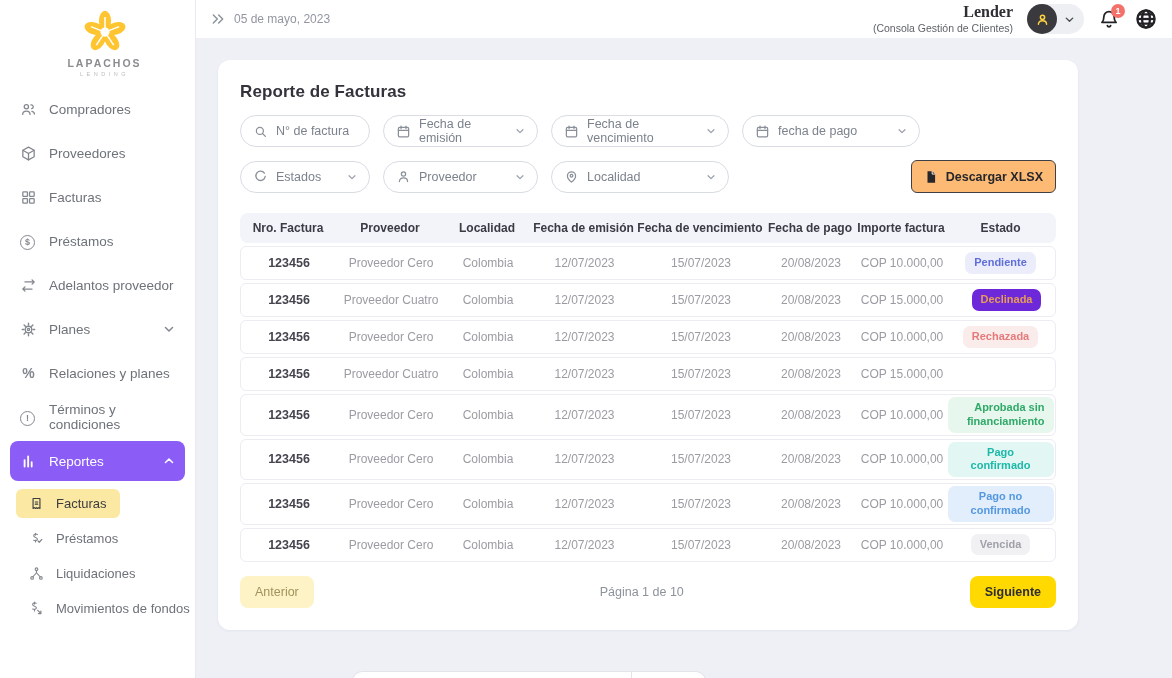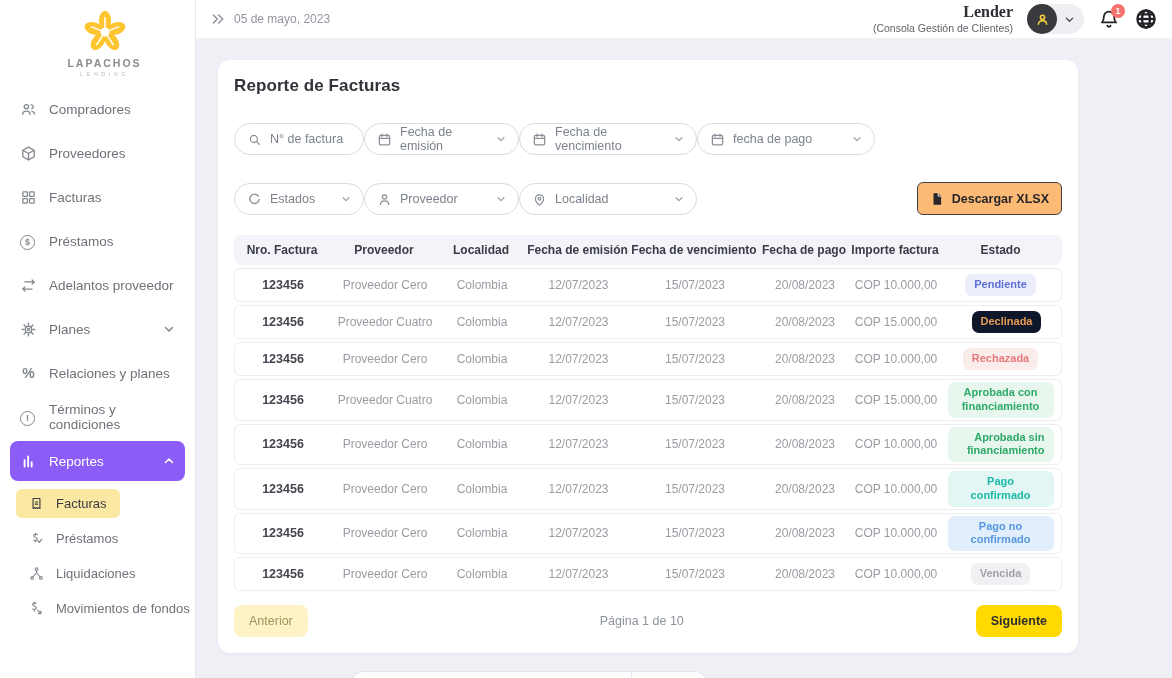--- a/index.html
+++ b/index.html
@@ -46,24 +46,24 @@
   .bell-wrap { position:relative; cursor:pointer; }
   .bell-wrap .ic { width:22px; height:22px; color:#222226; display:block; }
   .bell-badge { position:absolute; top:-4px; right:-5px; min-width:14px; height:14px; border-radius:8px;
                 background:#F4716B; color:#fff; font-size:9px; font-weight:bold; display:flex;
                 align-items:center; justify-content:center; padding:0 3px; }
   .globe { width:24px; height:24px; color:#222226; cursor:pointer; }
 
   
   .main { position:absolute; left:196px; top:38px; right:0; bottom:0; background:#EEF0F6; }
   .card { position:absolute; left:22px; top:22px; width:860px; background:#fff; border-radius:12px;
-          padding:16px; box-shadow:0 1px 3px rgba(40,45,70,.05); }
+          padding:22px; box-shadow:0 1px 3px rgba(40,45,70,.05); }
   .card h1 { font-size:17px; font-weight:bold; color:#33343B; letter-spacing:.1px; }
 
-  .frow { display:flex; align-items:flex-end; margin-top:27px; }
+  .frow { display:flex; align-items:center; gap:13px; margin-top:13px; }
   .pill { display:flex; align-items:center; gap:8px; border:1px solid #D9DCE3; border-radius:17px;
           height:32px; padding:0 12px; color:#7C828C; font-size:12.5px; background:#fff; cursor:pointer; }
   .pill .ic { width:15px; height:15px; color:#8A8F98; flex:none; }
   .pill .chev { margin-left:auto; width:10px; height:10px; color:#9AA0AA; }
   .dl { margin-left:auto; display:flex; align-items:center; gap:8px; border:1.5px solid #3F4046;
         border-radius:6px; height:33px; padding:0 12px; background:#fdba74; font-family:inherit;
         font-size:12.5px; font-weight:bold; color:#26262B; cursor:pointer; }
   .dl .ic { width:14px; height:14px; color:#26262B; }
 
   .thead, .trow { display:grid; grid-template-columns:96px 108px 86px 107px 126px 94px 88px 1fr;
@@ -429,21 +429,21 @@
   </div>
 
   <div class="trow">
     <div class="nro">123456</div>
     <div>Proveedor Cuatro</div>
     <div>Colombia</div>
     <div>12/07/2023</div>
     <div>15/07/2023</div>
     <div>20/08/2023</div>
     <div>COP 15.000,00</div>
-    <div><span class="badge" style="background: #0f172a; color: rgb(232, 155, 85); margin-left: 12px;">Declinada</span></div>
+    <div><span class="badge" style="background: #6d28d9; color: rgb(232, 155, 85); margin-left: 12px;">Declinada</span></div>
   </div>
 
   <div class="trow">
     <div class="nro">123456</div>
     <div>Proveedor Cero</div>
     <div>Colombia</div>
     <div>12/07/2023</div>
     <div>15/07/2023</div>
     <div>20/08/2023</div>
     <div>COP 10.000,00</div>
@@ -451,21 +451,20 @@
   </div>
 
   <div class="trow">
     <div class="nro">123456</div>
     <div>Proveedor Cuatro</div>
     <div>Colombia</div>
     <div>12/07/2023</div>
     <div>15/07/2023</div>
     <div>20/08/2023</div>
     <div>COP 15.000,00</div>
-    <div><span class="badge" style="background: rgb(231, 247, 238); color: rgb(47, 169, 104);">Aprobada con financiamiento</span></div>
   </div>
 
   <div class="trow">
     <div class="nro">123456</div>
     <div>Proveedor Cero</div>
     <div>Colombia</div>
     <div>12/07/2023</div>
     <div>15/07/2023</div>
     <div>20/08/2023</div>
     <div>COP 10.000,00</div>

